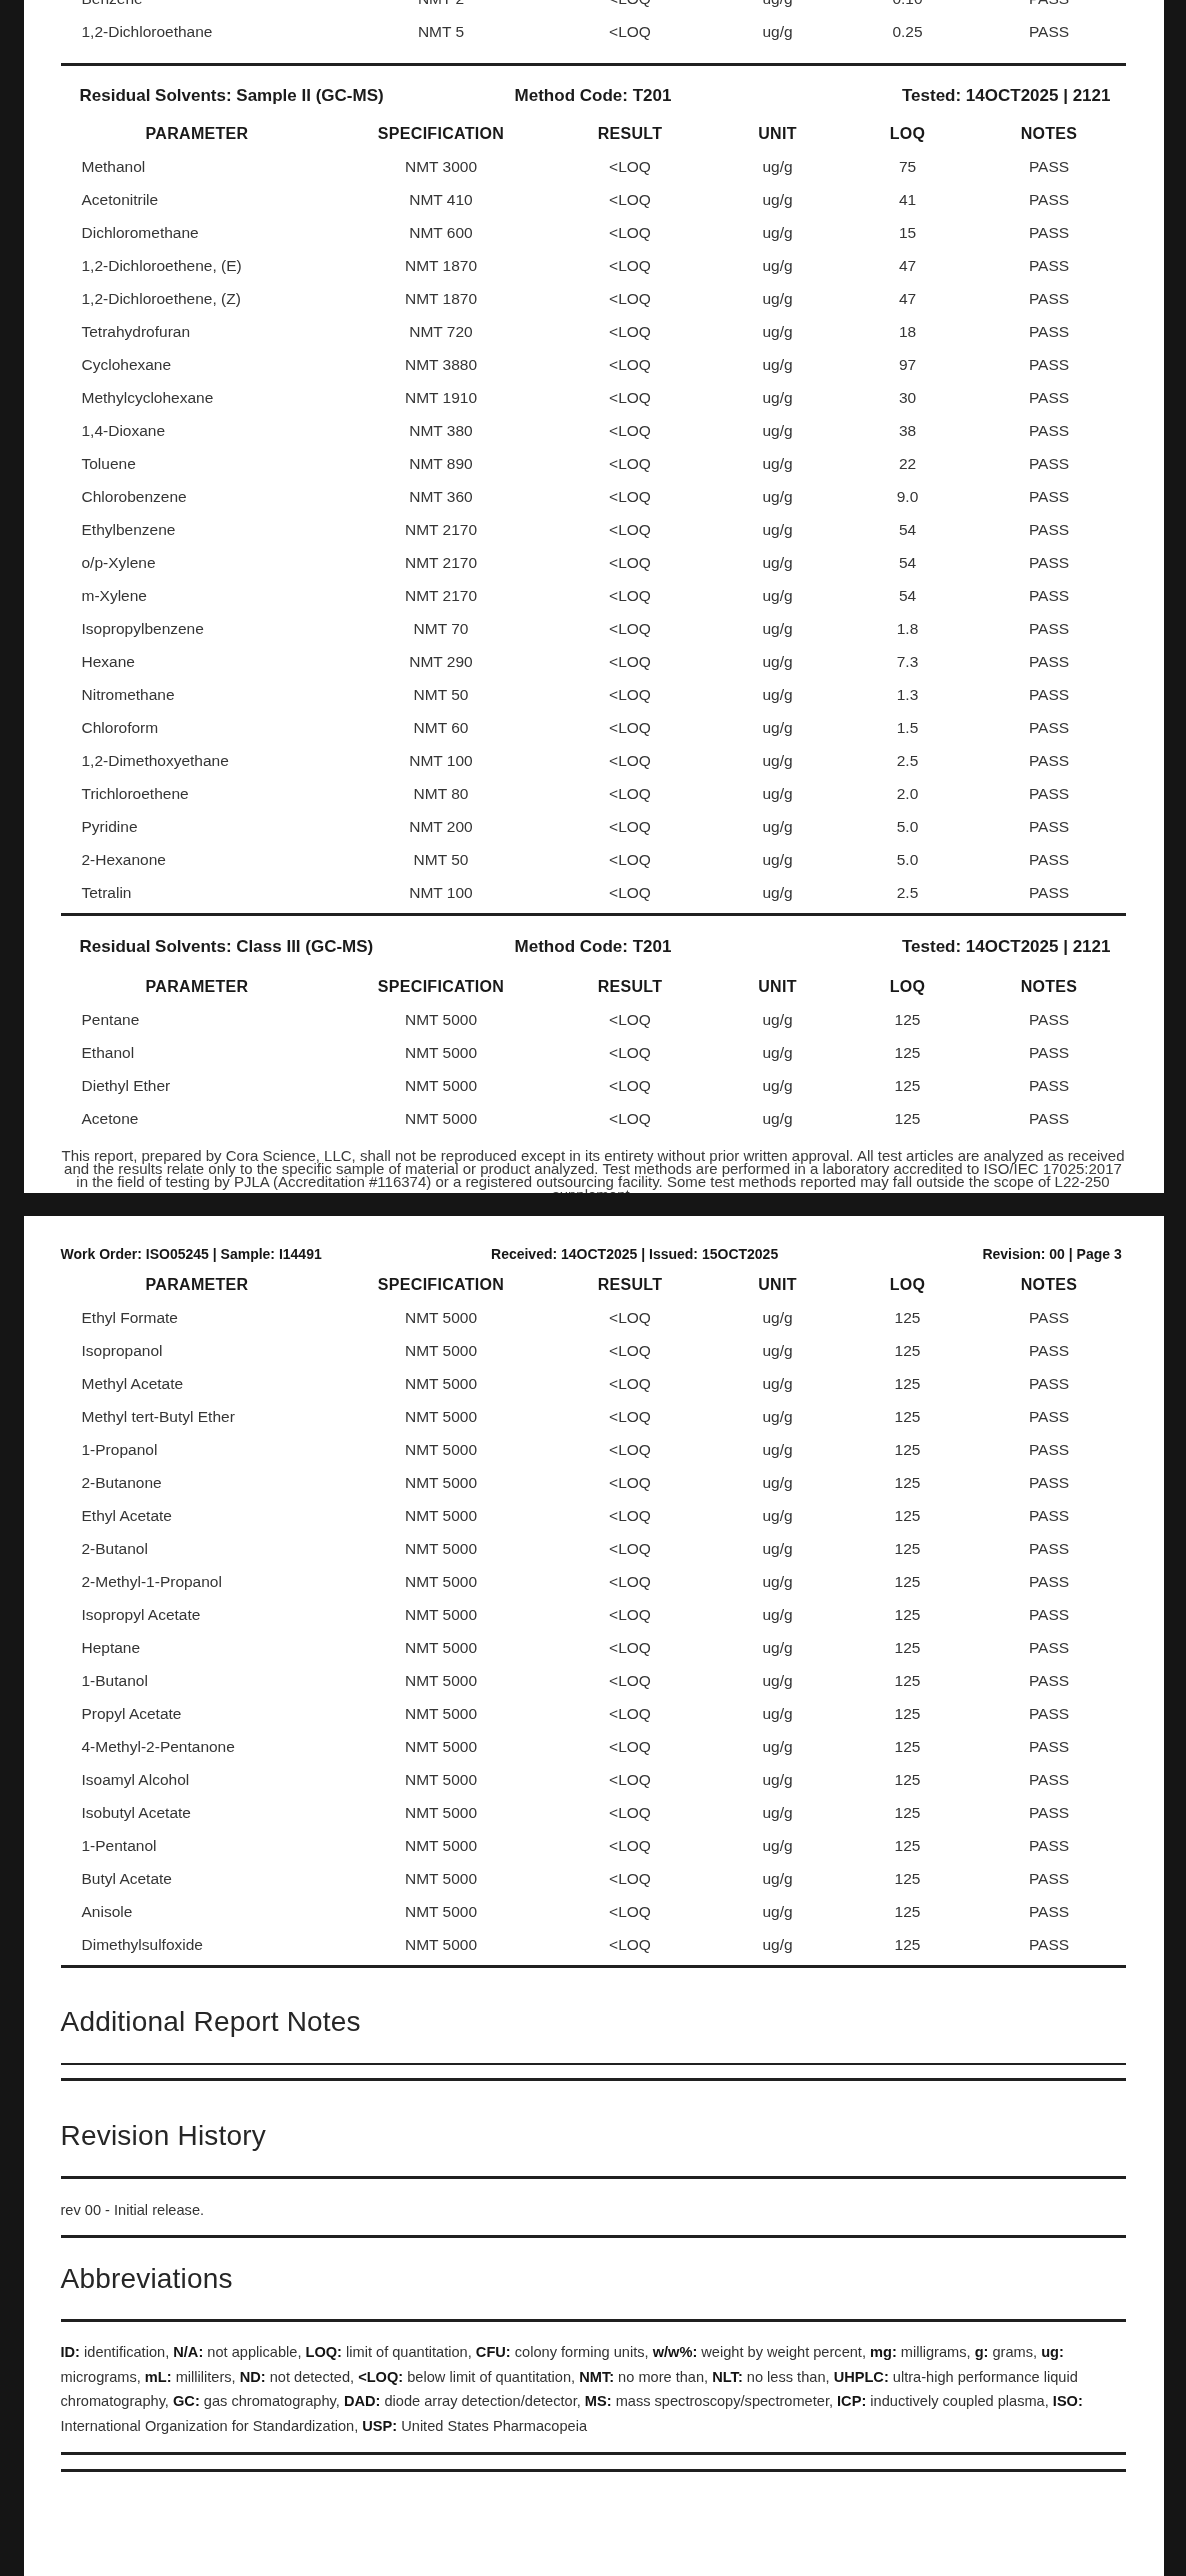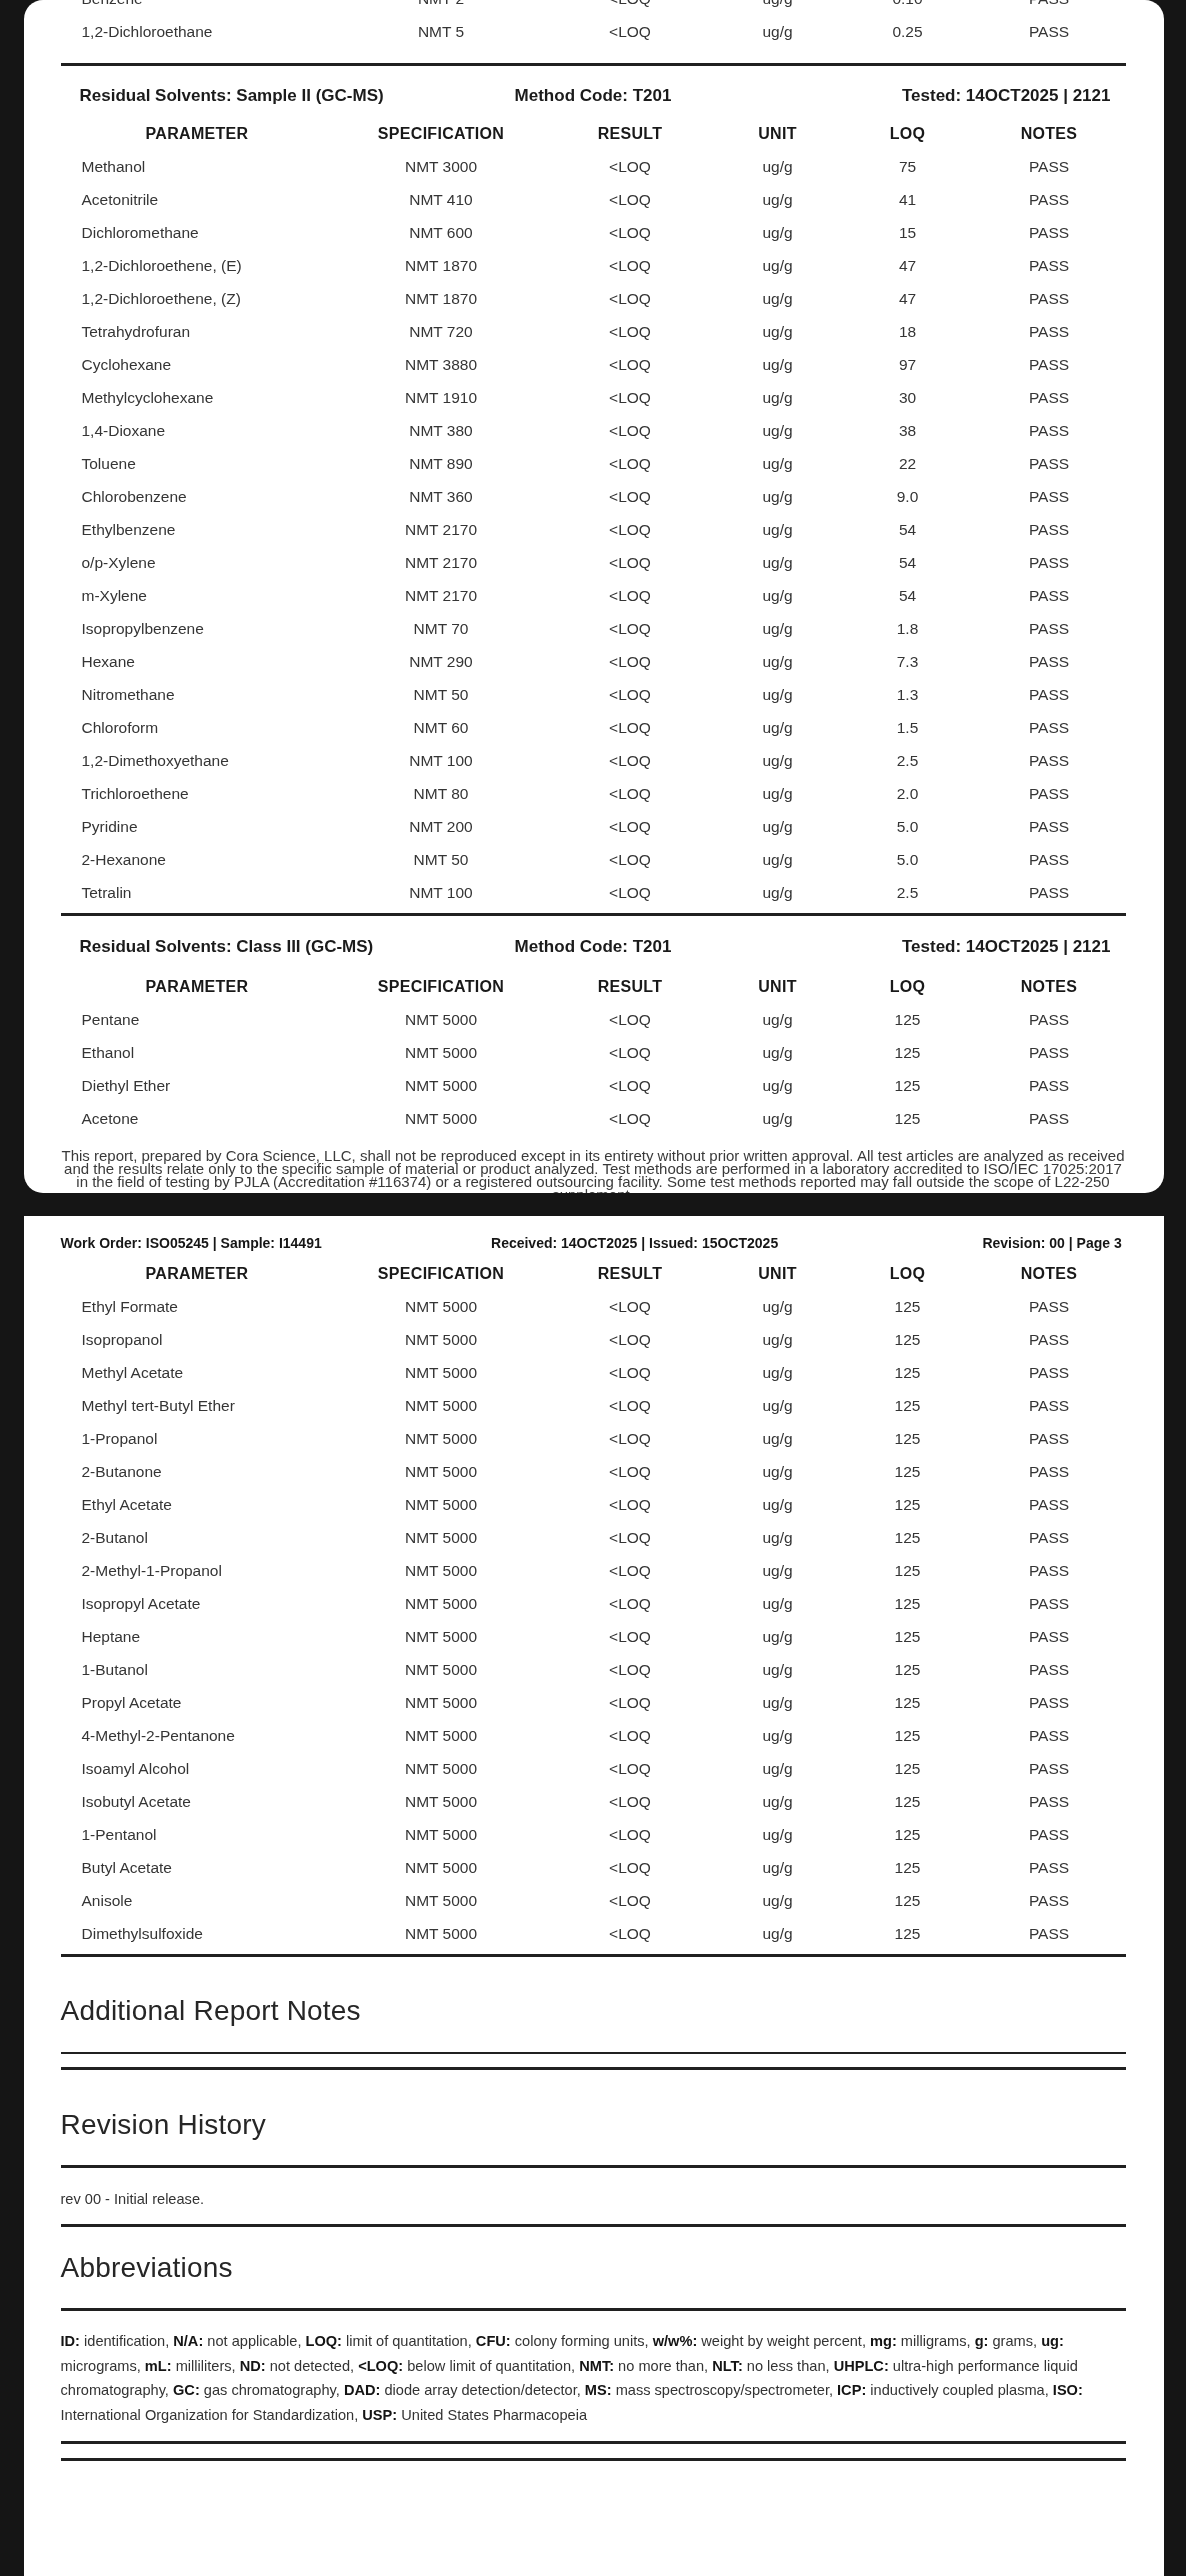--- a/index.html
+++ b/index.html
@@ -5,42 +5,42 @@
   html,body{margin:0;padding:0;}
   body{
     width:1186px;height:2576px;position:relative;overflow:hidden;
     background:#151515;
     font-family:"Liberation Sans","DejaVu Sans",sans-serif;
   }
   .page{
     position:absolute;left:23.5px;width:1140px;background:#ffffff;
     box-sizing:border-box;padding:0 38px 0 37px;overflow:hidden;
   }
-  #page1{top:0;height:1193px;border-radius:19px;}
+  #page1{top:0;height:1193px;}
   #page2{top:1216px;height:1360px;}
 
   .divider{height:2.8px;background:#202020;}
 
   
   .trow{display:grid;grid-template-columns:273px 215px 163px 132px 128px 155px;height:33px;align-items:center;}
   .trow .cell{text-align:center;font-size:15.5px;color:#353535;white-space:nowrap;}
   .trow .cell.c0{text-align:left;padding-left:21px;box-sizing:border-box;}
   .hrow .cell{font-weight:bold;color:#191919;font-size:16px;letter-spacing:0.3px;}
   .hrow .cell.c0{text-align:center;padding-left:0;}
 
   
   .sechdr{display:grid;grid-template-columns:1fr 1fr 1fr;height:34px;align-items:center;
     font-weight:bold;font-size:17px;color:#1b1b1b;white-space:nowrap;}
   .sechdr .sl{padding-left:19px;text-align:left;}
   .sechdr .sc{text-align:center;}
   .sechdr .sr{text-align:right;padding-right:15px;}
 
   
   .workorder{display:grid;grid-template-columns:1.15fr 1.15fr .9fr;height:28px;align-items:center;
-    font-weight:bold;font-size:14px;color:#161616;margin-top:13px;white-space:nowrap;}
+    font-weight:bold;font-size:14px;color:#161616;margin-top:24px;white-space:nowrap;}
   .workorder .sl{text-align:left;}
   .workorder .sc{text-align:center;}
   .workorder .sr{text-align:right;padding-right:3.8px;}
 
   .partial-tbl{margin-top:-18px;}
   .disclaimer{margin-top:13px;font-size:15px;line-height:13px;text-align:center;color:#3a3a3a;}
 
   .bigh{font-size:28px;font-weight:400;color:#262626;height:45px;display:flex;align-items:center;letter-spacing:0.2px;}
   .noteline{font-size:14.6px;color:#333333;height:24.5px;display:flex;align-items:center;}
   .abbr{font-size:14.6px;line-height:24.5px;color:#333333;margin-top:18px;}

